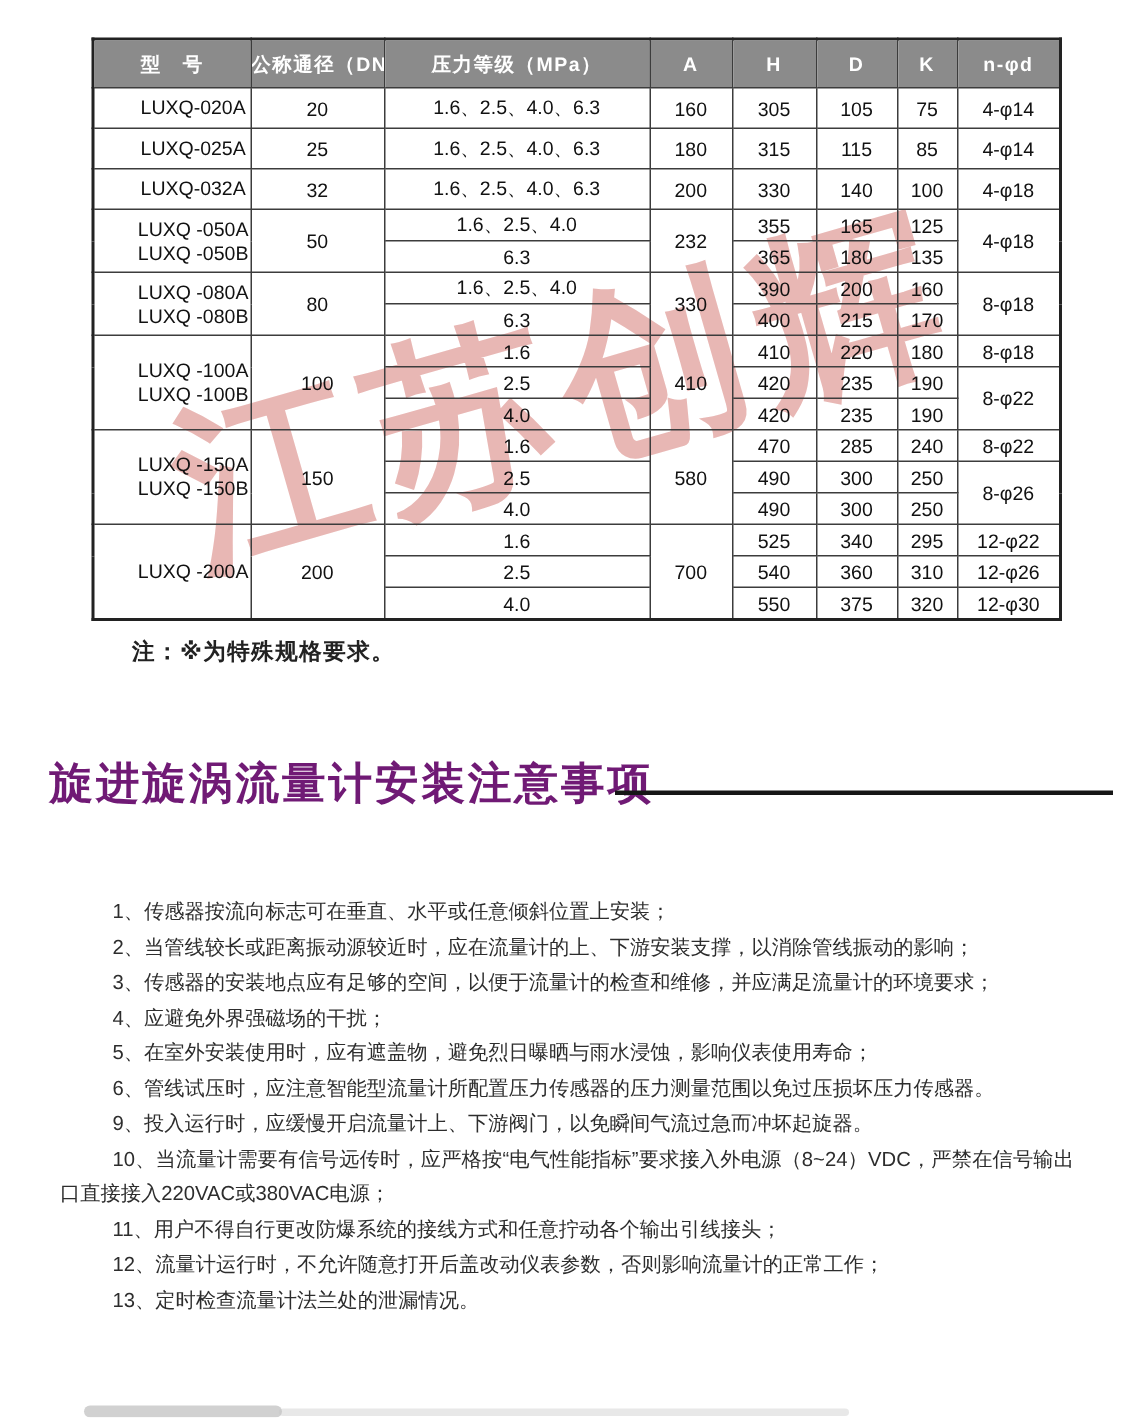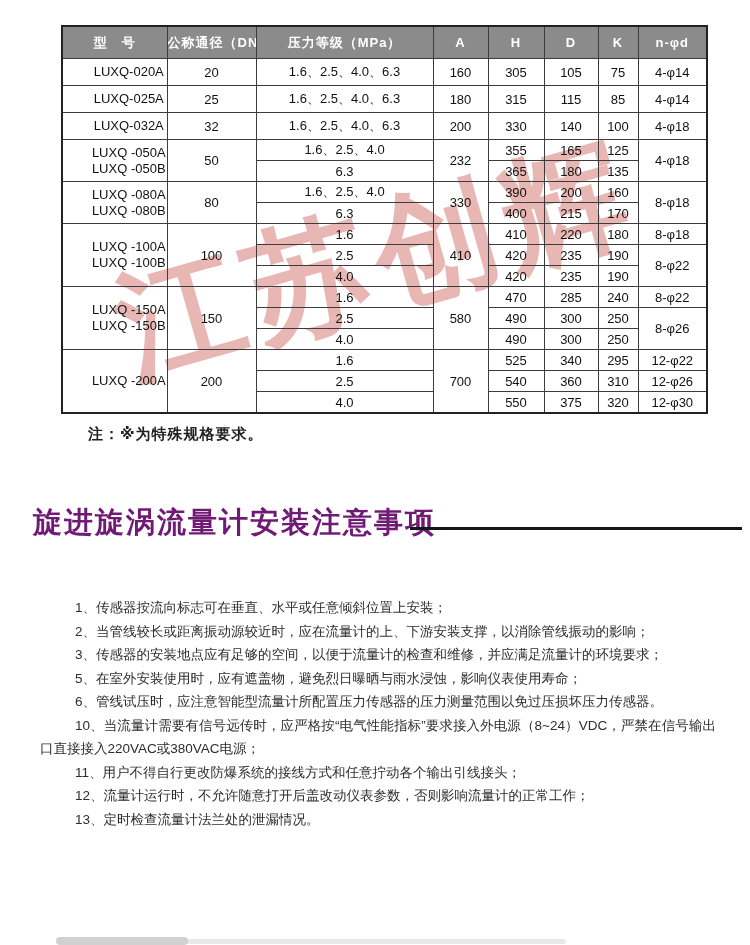--- a/index.html
+++ b/index.html
@@ -286,22 +286,24 @@
 
   <div class="note">注：※为特殊规格要求。</div>
 
   <div class="section-title">旋进旋涡流量计安装注意事项</div>
   <div class="title-rule"></div>
 
   <div class="notes-list" id="notes-list">
       <p>1、传感器按流向标志可在垂直、水平或任意倾斜位置上安装；</p>
       <p>2、当管线较长或距离振动源较近时，应在流量计的上、下游安装支撑，以消除管线振动的影响；</p>
       <p>3、传感器的安装地点应有足够的空间，以便于流量计的检查和维修，并应满足流量计的环境要求；</p>
+      <p>4、应避免外界强磁场的干扰；</p>
       <p>5、在室外安装使用时，应有遮盖物，避免烈日曝晒与雨水浸蚀，影响仪表使用寿命；</p>
       <p>6、管线试压时，应注意智能型流量计所配置压力传感器的压力测量范围以免过压损坏压力传感器。</p>
+      <p>9、投入运行时，应缓慢开启流量计上、下游阀门，以免瞬间气流过急而冲坏起旋器。</p>
       <p>10、当流量计需要有信号远传时，应严格按“电气性能指标”要求接入外电源（8~24）VDC，严禁在信号输出口直接接入220VAC或380VAC电源；</p>
       <p>11、用户不得自行更改防爆系统的接线方式和任意拧动各个输出引线接头；</p>
       <p>12、流量计运行时，不允许随意打开后盖改动仪表参数，否则影响流量计的正常工作；</p>
       <p>13、定时检查流量计法兰处的泄漏情况。</p>
     </div>
 
   <div class="smudge-a"></div>
   <div class="smudge-b"></div>
 
 </div>

